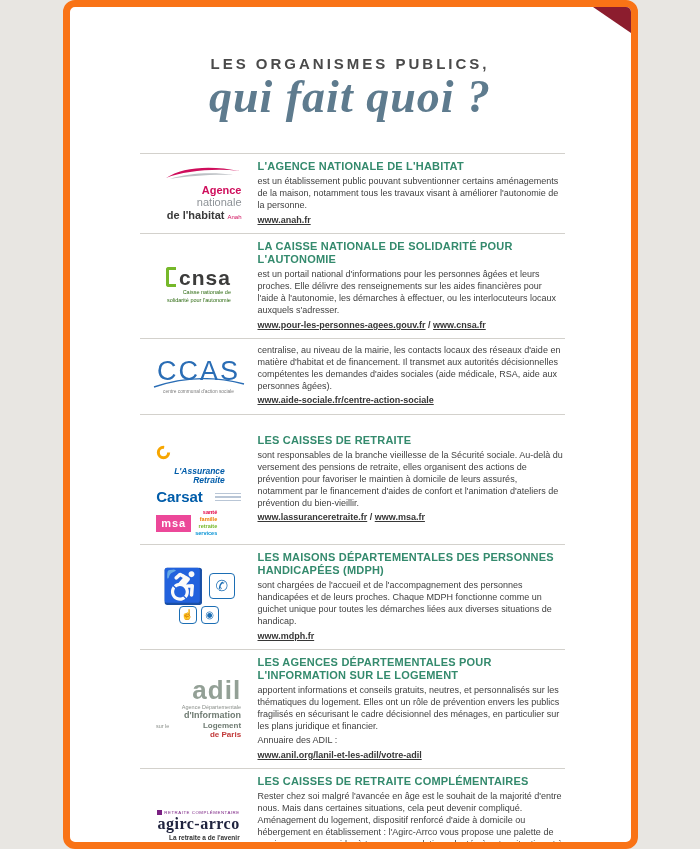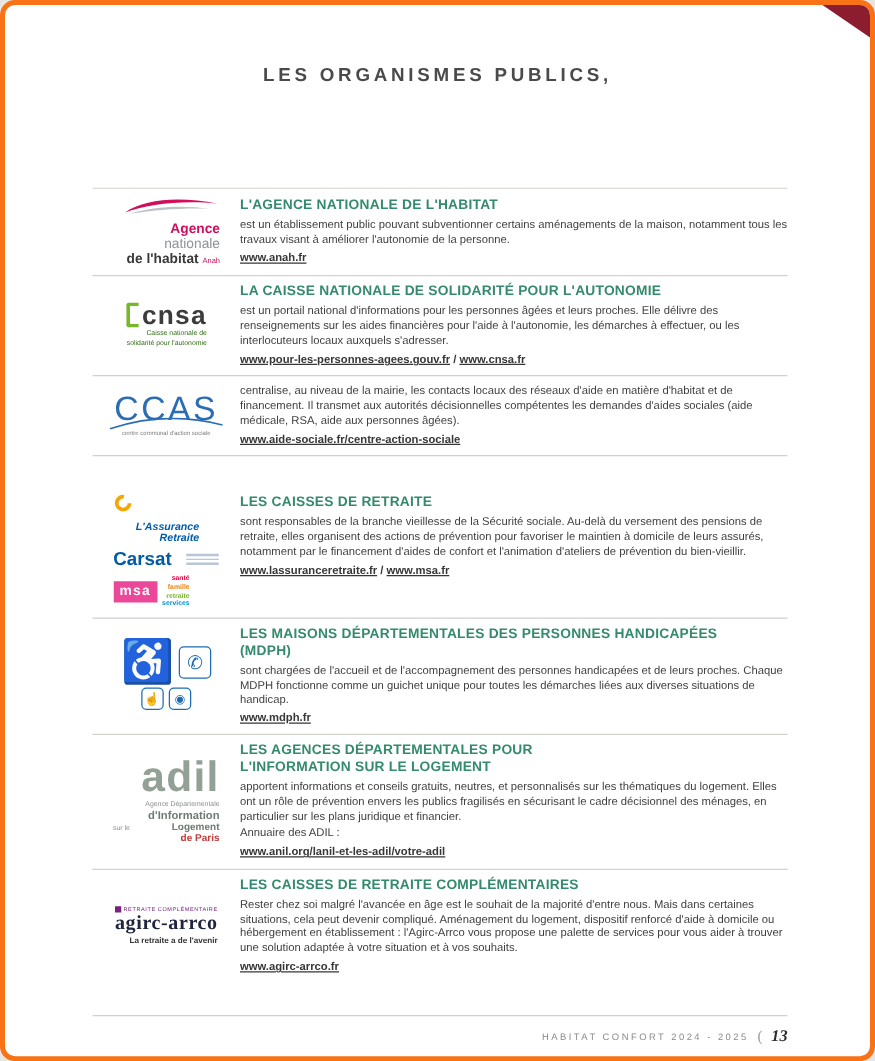--- a/index.html
+++ b/index.html
@@ -1,19 +1,19 @@
 <!DOCTYPE html>
 <html><head>
 <meta charset="utf-8">
 <style>
   * { margin:0; padding:0; box-sizing:border-box; }
   html, body { background:#e8e6e2; }
   .page {
-    position:relative; width:700px; height:849px; margin:0 auto;
-    background:#ffffff; border:4px solid #f97316; border-radius:12px;
+    position:relative; width:575px; height:849px; margin:0 auto;
+    background:#ffffff; border:7px solid #f97316; border-radius:12px;
     overflow:hidden; font-family:"Liberation Sans", sans-serif; color:#3f3f3f;
     display:flex; flex-direction:column;
   }
   .corner-triangle {
     position:absolute; top:0; right:0; width:0; height:0;
     border-top:26px solid #8c1d2e; border-left:38px solid transparent;
   }
   .masthead { flex:0 0 auto; height:146px; padding-top:48px; text-align:center; }
   .masthead h1 { font-size:15px; font-weight:bold; letter-spacing:3px; color:#4a4a4a; }
   .masthead h2 {
@@ -63,21 +63,21 @@
   .w-sante { color:#e30045; } .w-famille { color:#ef7d00; }
   .w-retraite { color:#76b82a; } .w-services { color:#0090d4; }
   
   .mdph-r1, .mdph-r2 { display:flex; align-items:center; justify-content:center; gap:4px; }
   .mdph-r2 { margin-top:3px; }
   .mdph-wheel { font-size:34px; color:#1c6eb4; line-height:1; }
   .mdph-cell { border:1.5px solid #1c6eb4; border-radius:4px; color:#1c6eb4; display:inline-flex; align-items:center; justify-content:center; }
   .mdph-cell.big { width:26px; height:26px; font-size:15px; }
   .mdph-r2 .mdph-cell { width:18px; height:18px; font-size:10px; }
   
-  .adil-name { font-size:34px; font-weight:bold; color:#93a096; letter-spacing:1px; line-height:.95; }
+  .adil-name { font-size:26px; font-weight:bold; color:#93a096; letter-spacing:1px; line-height:.95; }
   .adil-sub1 { font-size:5.5px; color:#8a8f8a; margin-top:2px; }
   .adil-sub2 { font-size:9px; font-weight:bold; color:#6f7b72; line-height:1.15; }
   .adil-sub3 { font-size:5.5px; color:#8a8f8a; }
   .adil-logement { font-size:8px; font-weight:bold; color:#6f7b72;padding-left:32px; }
   .adil-paris { font-size:8px; font-weight:bold; color:#c23a3a; line-height:1.2; }
   
   .agirc-top { display:flex; align-items:center; gap:2px; }
   .agirc-sq { width:5px; height:5px; background:#7a2182; display:inline-block; }
   .agirc-toptext { font-size:4.4px; letter-spacing:.5px; color:#7a2182; }
   .agirc-name { font-family:"Liberation Serif", serif; font-weight:bold; font-size:16px; color:#20243f; letter-spacing:.5px; line-height:1.15; }
@@ -90,20 +90,21 @@
   .footer-page { font-size:13px; font-weight:bold; font-style:italic; font-family:"Liberation Serif", serif; color:#2e2e2e; }
 </style>
 </head>
 <body>
 
 <div class="page">
   <div class="corner-triangle"></div>
 
   <header class="masthead">
     <h1>LES ORGANISMES PUBLICS,</h1>
+    <h2>qui fait quoi ?</h2>
   </header>
 
   <div class="content">
 
     <section class="org">
       <div class="logo-col">
         <div class="logo-box anah">
           <svg width="78" height="15" viewBox="0 0 78 15" aria-hidden="true">
             <path d="M2,13 C18,2 46,0 76,6 C50,3 20,6 2,13 Z" fill="#cf0e5c"></path>
             <path d="M6,14 C24,8 48,7 70,10 C50,9 24,11 6,14 Z" fill="#9aa0a6" opacity="0.65"></path>

